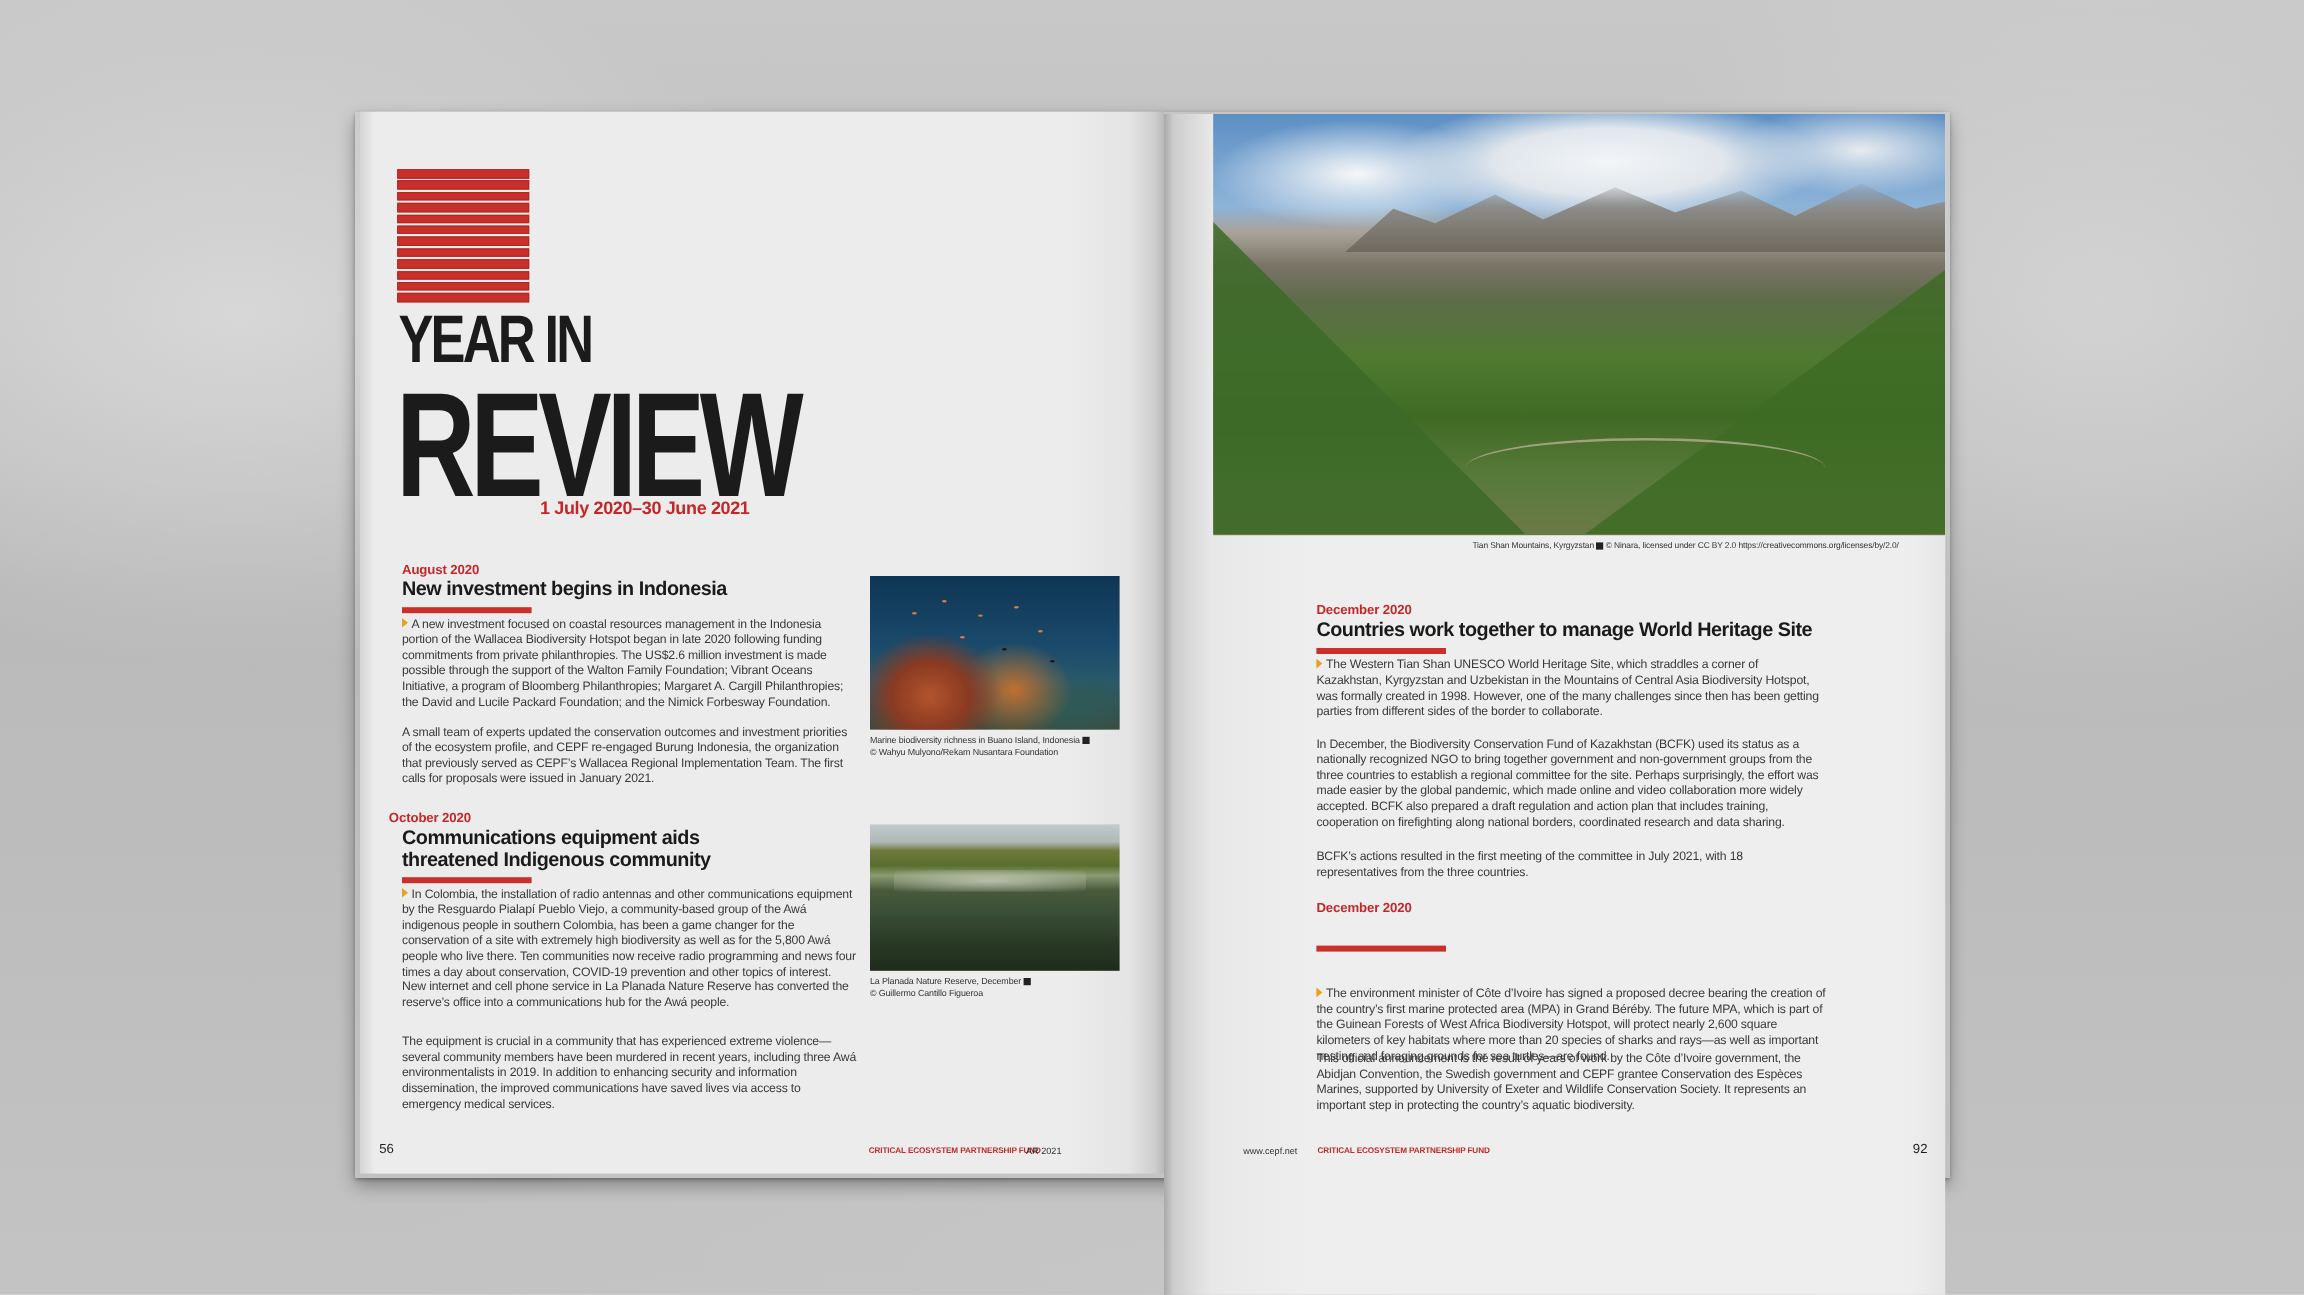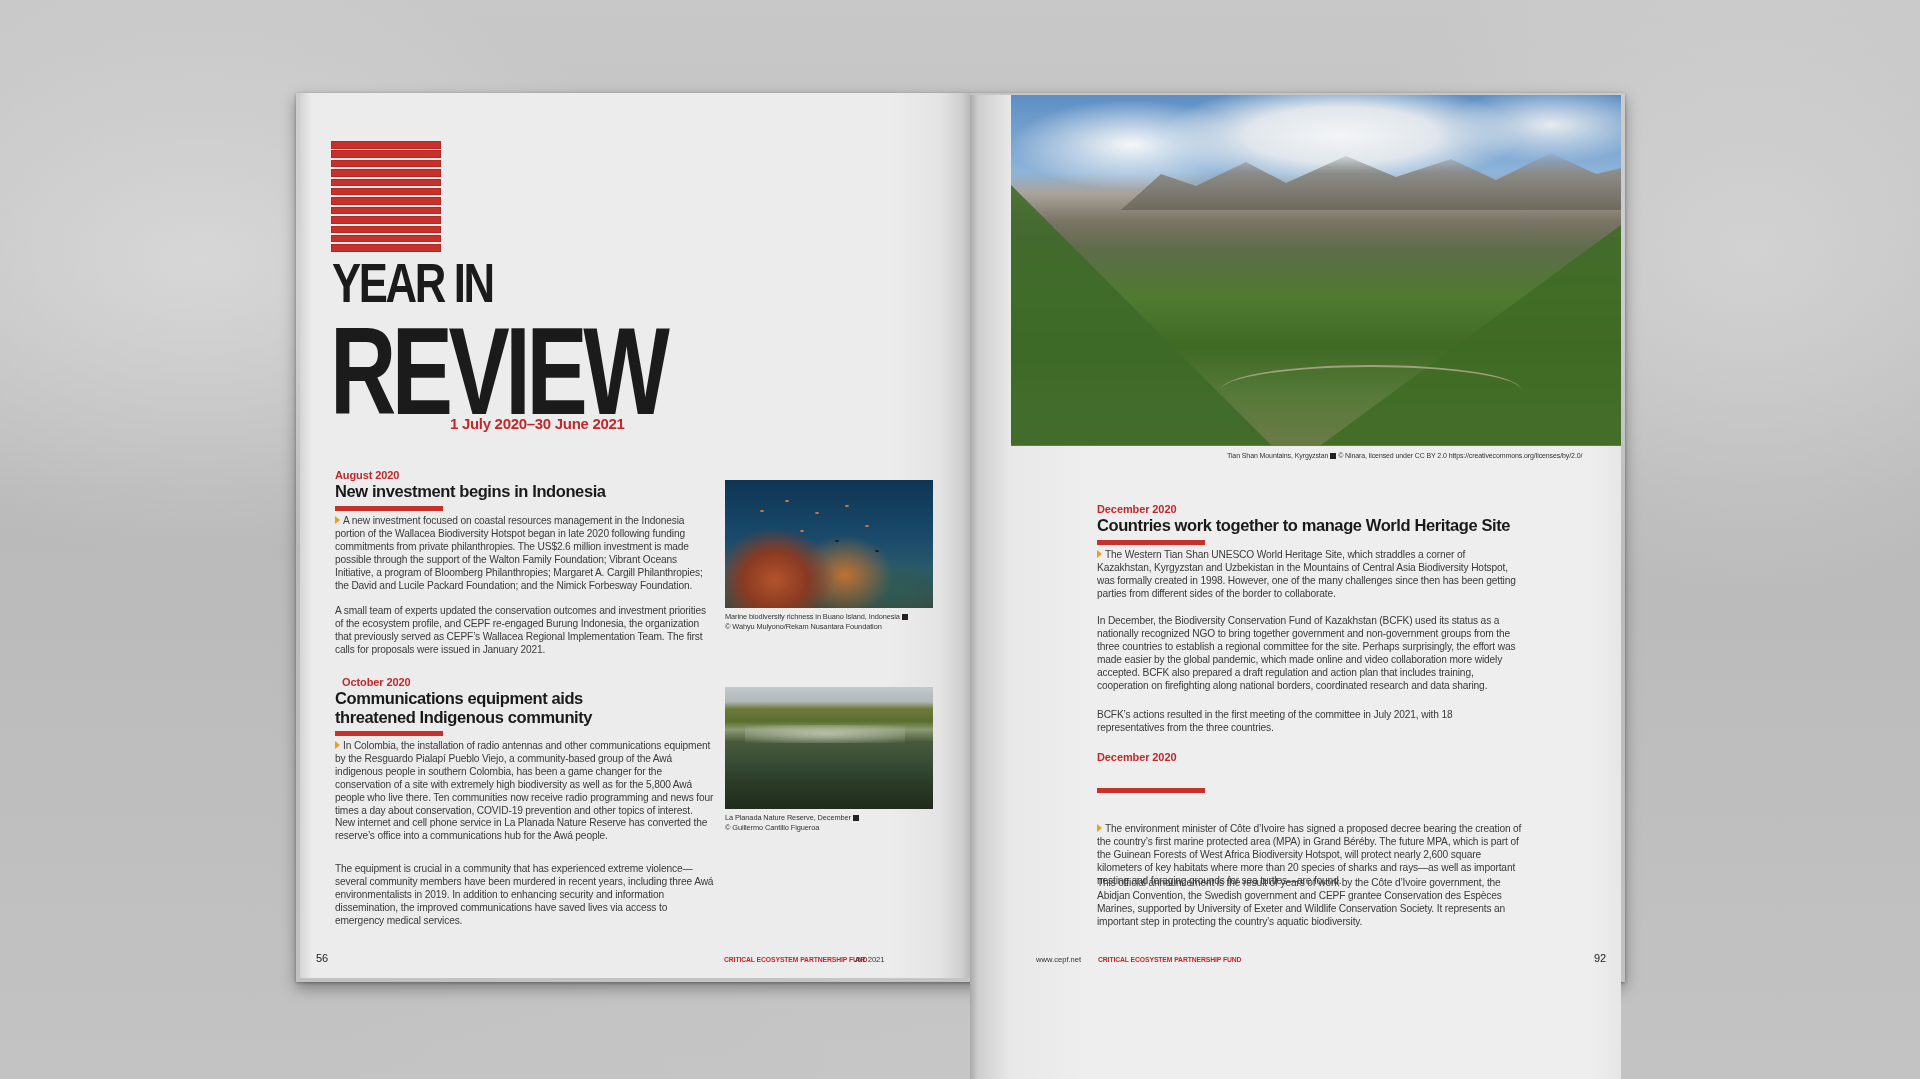--- a/index.html
+++ b/index.html
@@ -144,21 +144,21 @@
     <div class="fish" style="left:75px;top:50px"></div>
       <div class="fish" style="left:110px;top:60px;background:#1a1a1a"></div>
     <div class="fish" style="left:150px;top:70px;background:#1a1a1a"></div>
       <div class="fish" style="left:35px;top:30px"></div>
   </div>
   <div class="caption" style="left:425px; top:519px; width:220px;">
     <span>Marine biodiversity richness in Buano Island, Indonesia</span><span class="sq"></span><br>
     <span>© Wahyu Mulyono/Rekam Nusantara Foundation</span>
   </div>
 
-  <div class="kicker" style="left:42px; top:583px;">October 2020</div>
+  <div class="kicker" style="left:24px; top:583px;">October 2020</div>
   <div class="headline" style="left:35px; top:596px;">
     <span>Communications equipment aids</span><br>
     <span>threatened Indigenous community</span>
   </div>
   <div class="redbar" style="left:35px; top:638px;"></div>
   <div class="body-text" style="left:35px; top:647px; width:380px;">
     <span class="tri"></span><span>In Colombia, the installation of radio antennas and other communications equipment by the Resguardo Pialapí Pueblo Viejo, a community-based group of the Awá indigenous people in southern Colombia, has been a game changer for the conservation of a site with extremely high biodiversity as well as for the 5,800 Awá people who live there. Ten communities now receive radio programming and news four times a day about conservation, COVID-19 prevention and other topics of interest. New internet and cell phone service in La Planada Nature Reserve has converted the reserve’s office into a communications hub for the Awá people.</span>
   </div>
   <div class="body-text" style="left:35px; top:770px; width:380px;">The equipment is crucial in a community that has experienced extreme violence—several community members have been murdered in recent years, including three Awá environmentalists in 2019. In addition to enhancing security and information dissemination, the improved communications have saved lives via access to emergency medical services.</div>
 

